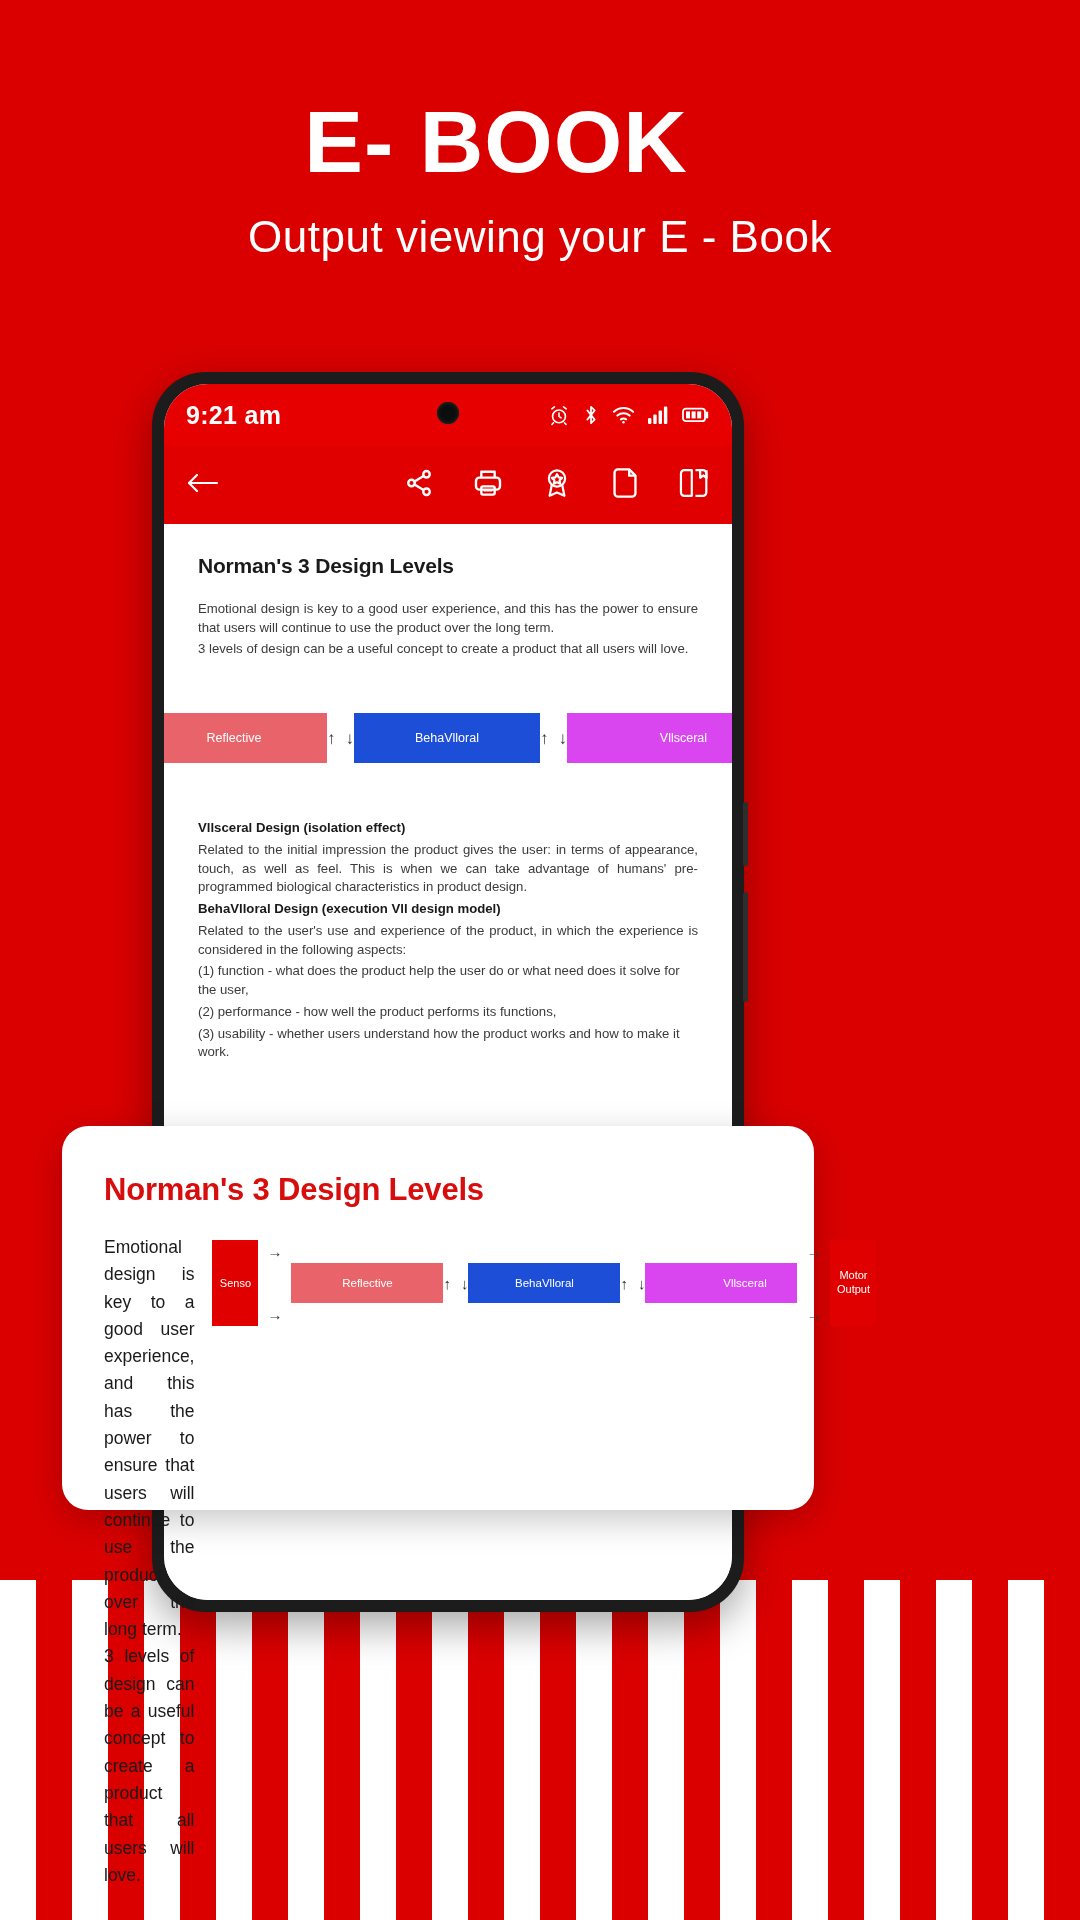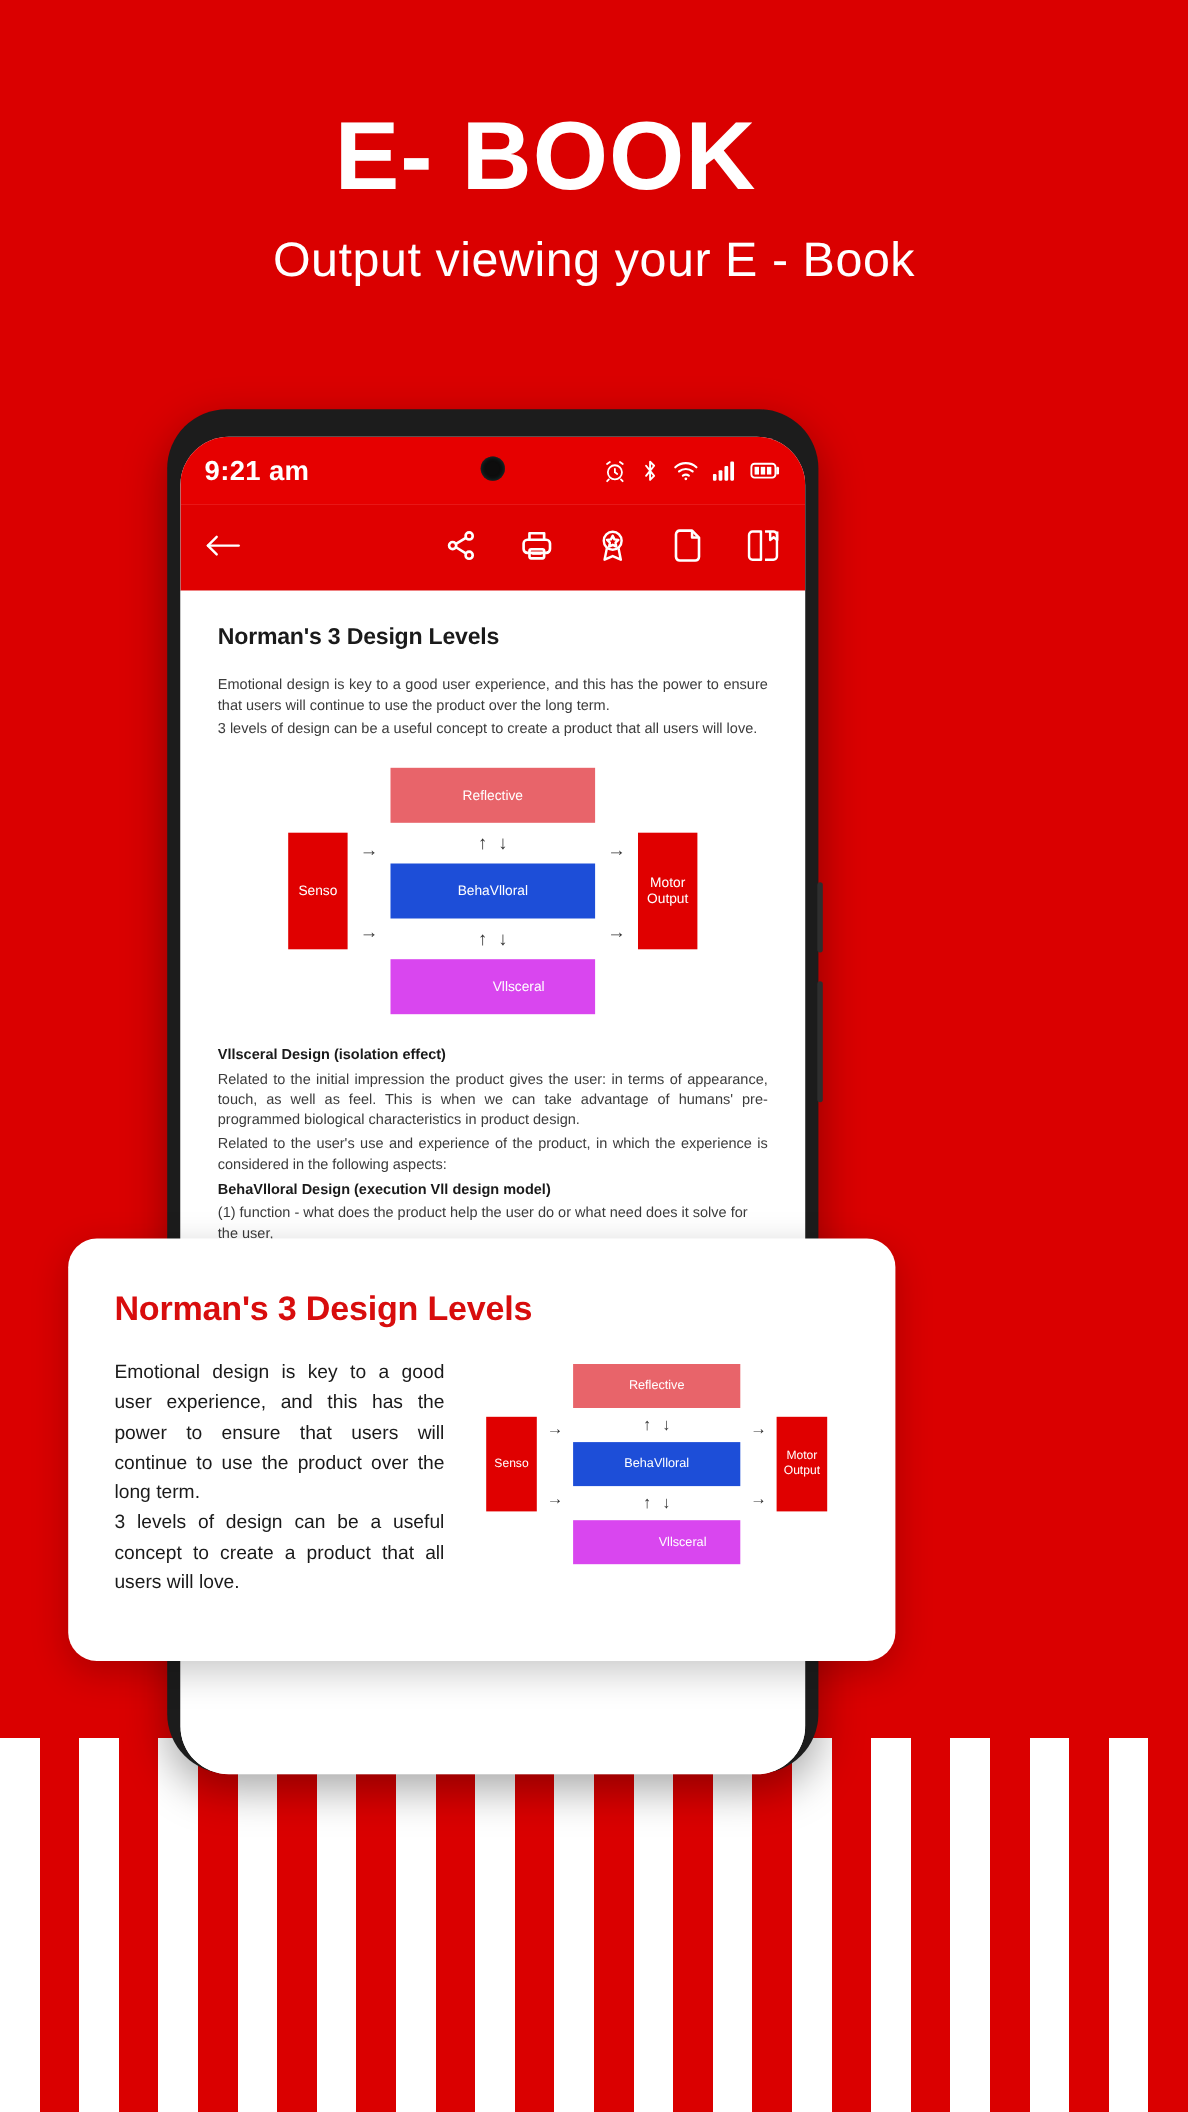--- a/index.html
+++ b/index.html
@@ -52,21 +52,20 @@
     padding: 12px;
     box-shadow: 0 14px 40px rgba(0,0,0,.35);
     z-index: 2;
   }
   .phone-inner {
     position: relative;
     width: 100%; height: 100%;
     background: #ffffff;
     border-radius: 44px;
     overflow: hidden;
-    margin-top: 13px;
   }
   .side-btn {
     position: absolute;
     right: -4px;
     width: 5px; border-radius: 3px;
     background: #2e2e2e;
   }
   .side-btn.b1 { top: 430px; height: 64px; }
   .side-btn.b2 { top: 520px; height: 110px; }
 
@@ -127,21 +126,21 @@
     font-size: 13.2px; line-height: 1.42; color: #3b3b3b;
     text-align: justify;
     margin-bottom: 3px;
   }
 
   
   .diagram {
     display: flex; align-items: center; justify-content: center;
     gap: 0;
   }
-  .dg-col-mid { display: flex; flex-direction: column; align-items: center; }
+  .dg-col-mid { display: flex; flex-direction: row; align-items: center; }
   .dg-box {
     color: #fff;
     display: flex; align-items: center; justify-content: center;
     text-align: center;
     font-weight: 500;
   }
   .dg-reflective { background: #e8646a; }
   .dg-behav      { background: #1d4ed8; }
   .dg-visceral   { background: #d946ef; padding-left: 47px; }
   .dg-side       { background: #e00000; }
@@ -339,22 +338,22 @@
           <span class="dg-arrow">→</span>
         </div>
         <div class="dg-box dg-side" style="flex-direction:column;line-height:1.25;">
           <span>Motor</span>
           <span>Output</span>
         </div>
       </div>
 
       <div class="doc-p" style="font-weight:bold;color:#1a1a1a;text-align:left;">Vllsceral Design (isolation effect)</div>
       <div class="doc-p">Related to the initial impression the product gives the user: in terms of appearance, touch, as well as feel. This is when we can take advantage of humans' pre-programmed biological characteristics in product design.</div>
+      <div class="doc-p" style="font-weight:bold;color:#1a1a1a;text-align:left;">BehaVlloral Design (execution Vll design model)</div>
       <div class="doc-p">Related to the user's use and experience of the product, in which the experience is considered in the following aspects:</div>
-      <div class="doc-p" style="font-weight:bold;color:#1a1a1a;text-align:left;">BehaVlloral Design (execution Vll design model)</div>
       <div class="doc-p" style="text-align:left;">(1) function - what does the product help the user do or what need does it solve for the user,</div>
       <div class="doc-p" style="text-align:left;">(2) performance - how well the product performs its functions,</div>
       <div class="doc-p" style="text-align:left;">(3) usability - whether users understand how the product works and how to make it work.</div>
     </div>
 
   </div>
 </div>
 
 <div class="card">
   <div class="card-title">Norman's 3 Design Levels</div>

